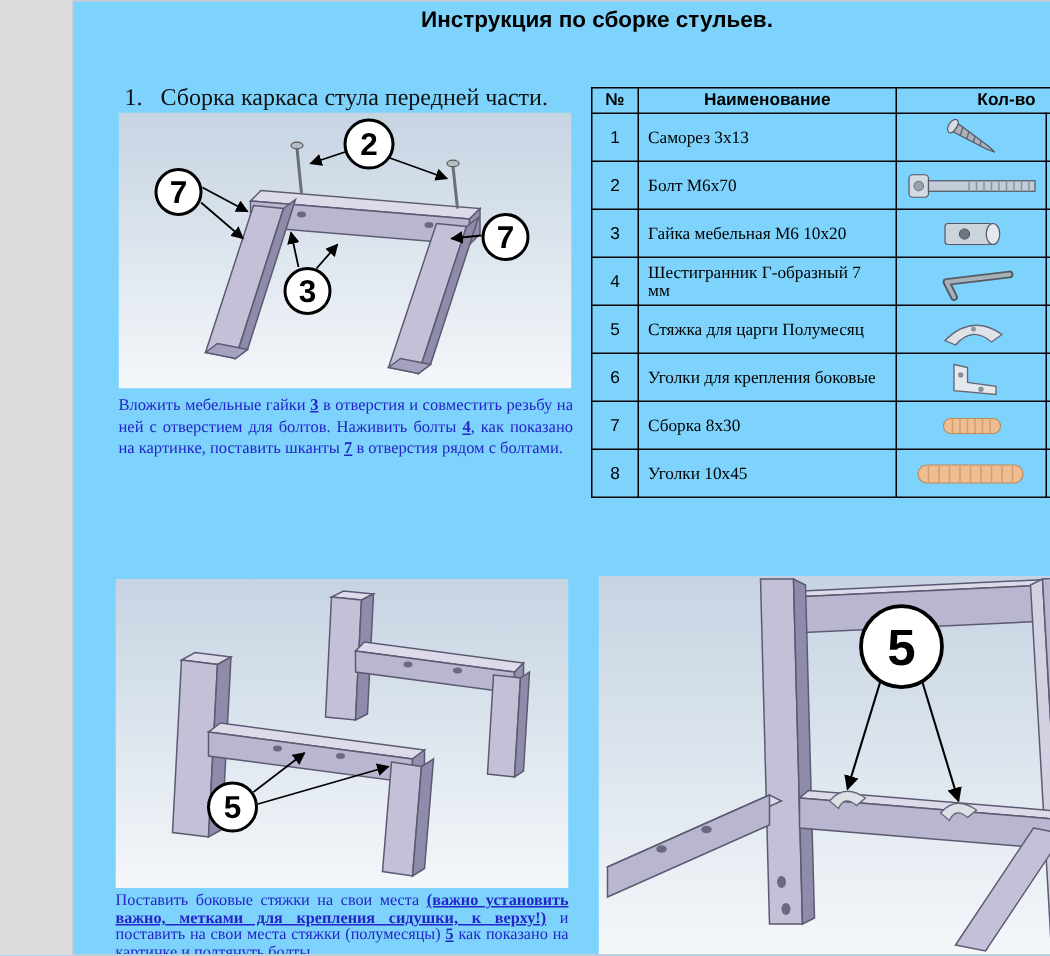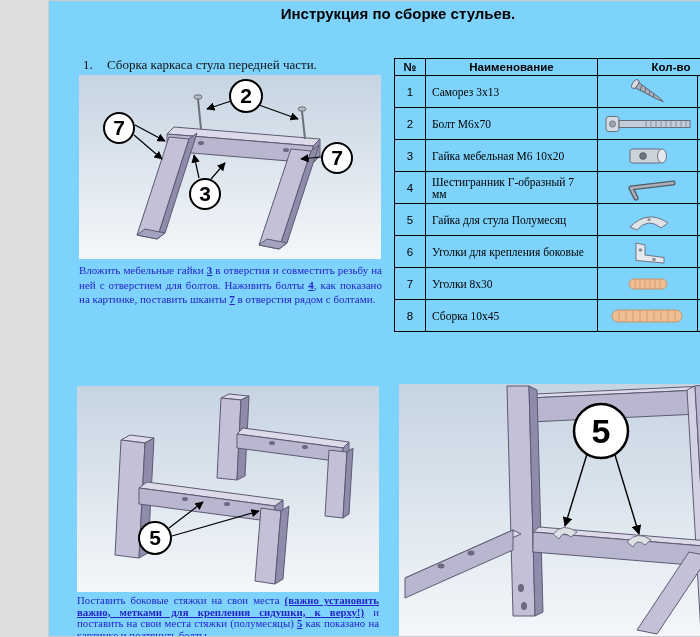--- a/index.html
+++ b/index.html
@@ -1,19 +1,19 @@
 <!DOCTYPE html>
 <html><head>
 <meta charset="utf-8">
 <style>
   html,body{margin:0;padding:0;}
   body{background:#dddddd;}
   .page{position:relative;width:700px;height:637px;background:#7dd3fc;font-family:"Liberation Sans",sans-serif;overflow:hidden;border:1px solid #cccccc;box-sizing:border-box;margin-left:48px;}
   .page-title{position:absolute;top:4px;left:0;width:100%;text-align:center;font-size:15px;font-weight:bold;color:#000;}
-  .step-heading{position:absolute;left:34px;top:56px;font-family:"Liberation Serif",serif;font-size:13px;color:#111;}
+  .step-heading{position:absolute;left:34px;top:56px;font-family:"Liberation Serif",serif;font-size:16px;color:#111;}
   .step-num{display:inline-block;width:24px;}
   #diagram1{position:absolute;left:30px;top:74px;}
   #diagram2{position:absolute;left:28px;top:385px;}
   #diagram3{position:absolute;left:350px;top:383px;}
   .instruction{position:absolute;font-family:"Liberation Serif",serif;color:#2424c8;text-align:justify;margin:0;}
   #instruction1{left:30px;top:262px;width:303px;font-size:11px;line-height:1.32;}
   #instruction2{left:28px;top:594px;width:302px;font-size:10.8px;line-height:1.08;}
   .ref{font-weight:bold;text-decoration:underline;}
   .parts-table{position:absolute;left:345px;top:57px;width:350px;border-collapse:collapse;table-layout:fixed;font-size:11.5px;color:#000;}
   .parts-table th,.parts-table td{border:1px solid #000;}
@@ -162,21 +162,21 @@
         <td class="td-img">
           <svg width="70" height="26" viewBox="0 0 70 26">
             <path d="M60,8 L18,13 L23,23" fill="none" stroke="#565c64" stroke-width="5.2" stroke-linecap="round" stroke-linejoin="round"></path>
             <path d="M60,8 L18,13 L23,23" fill="none" stroke="#a8b0b9" stroke-width="2.6" stroke-linecap="round" stroke-linejoin="round"></path>
           </svg>
         </td>
         <td class="td-qty">1</td>
       </tr>
       <tr>
         <td class="td-num">5</td>
-        <td class="td-name">Гайка для стула Полумесяц</td>
+        <td class="td-name">Стяжка для царги Полумесяц</td>
         <td class="td-img">
           <svg width="60" height="26" viewBox="0 0 60 26">
             <path d="M12,20 Q30,2 50,16 L43,21 Q30,10 19,23 Z" fill="#dfe3e8" stroke="#667" stroke-width="0.9"></path>
             <circle cx="31" cy="12.5" r="1.6" fill="#8a929c"></circle>
           </svg>
         </td>
         <td class="td-qty">4</td>
       </tr>
       <tr>
         <td class="td-num">6</td>
@@ -185,32 +185,32 @@
           <svg width="56" height="26" viewBox="0 0 56 26">
             <path d="M16,4 L25,6 L25,16 L44,18.5 L44,24 L16,21.5 Z" fill="#e5e9ee" stroke="#667" stroke-width="0.9"></path>
             <circle cx="20.5" cy="11" r="1.8" fill="#87909a"></circle>
             <circle cx="34" cy="20.5" r="1.8" fill="#87909a"></circle>
           </svg>
         </td>
         <td class="td-qty">4</td>
       </tr>
       <tr>
         <td class="td-num">7</td>
-        <td class="td-name">Уголки 8х30</td>
+        <td class="td-name">Сборка 8х30</td>
         <td class="td-img">
           <svg width="72" height="26" viewBox="0 0 72 26">
             <rect x="17" y="8" width="38" height="10" rx="5" fill="#eebd92" stroke="#c08a58" stroke-width="0.8"></rect>
             <path d="M23,8.3 V17.7 M28,8.3 V17.7 M33,8.3 V17.7 M38,8.3 V17.7 M43,8.3 V17.7 M48,8.3 V17.7" stroke="#d59d6e" stroke-width="1" fill="none"></path>
           </svg>
         </td>
         <td class="td-qty">4</td>
       </tr>
       <tr>
         <td class="td-num">8</td>
-        <td class="td-name">Сборка 10х45</td>
+        <td class="td-name">Уголки 10х45</td>
         <td class="td-img">
           <svg width="88" height="26" viewBox="0 0 88 26">
             <rect x="8" y="7" width="70" height="12" rx="6" fill="#eebd92" stroke="#c08a58" stroke-width="0.8"></rect>
             <path d="M15,7.4 V18.6 M22,7.4 V18.6 M29,7.4 V18.6 M36,7.4 V18.6 M43,7.4 V18.6 M50,7.4 V18.6 M57,7.4 V18.6 M64,7.4 V18.6 M71,7.4 V18.6" stroke="#d59d6e" stroke-width="1" fill="none"></path>
           </svg>
         </td>
         <td class="td-qty">4</td>
       </tr>
     </tbody>
   </table>

